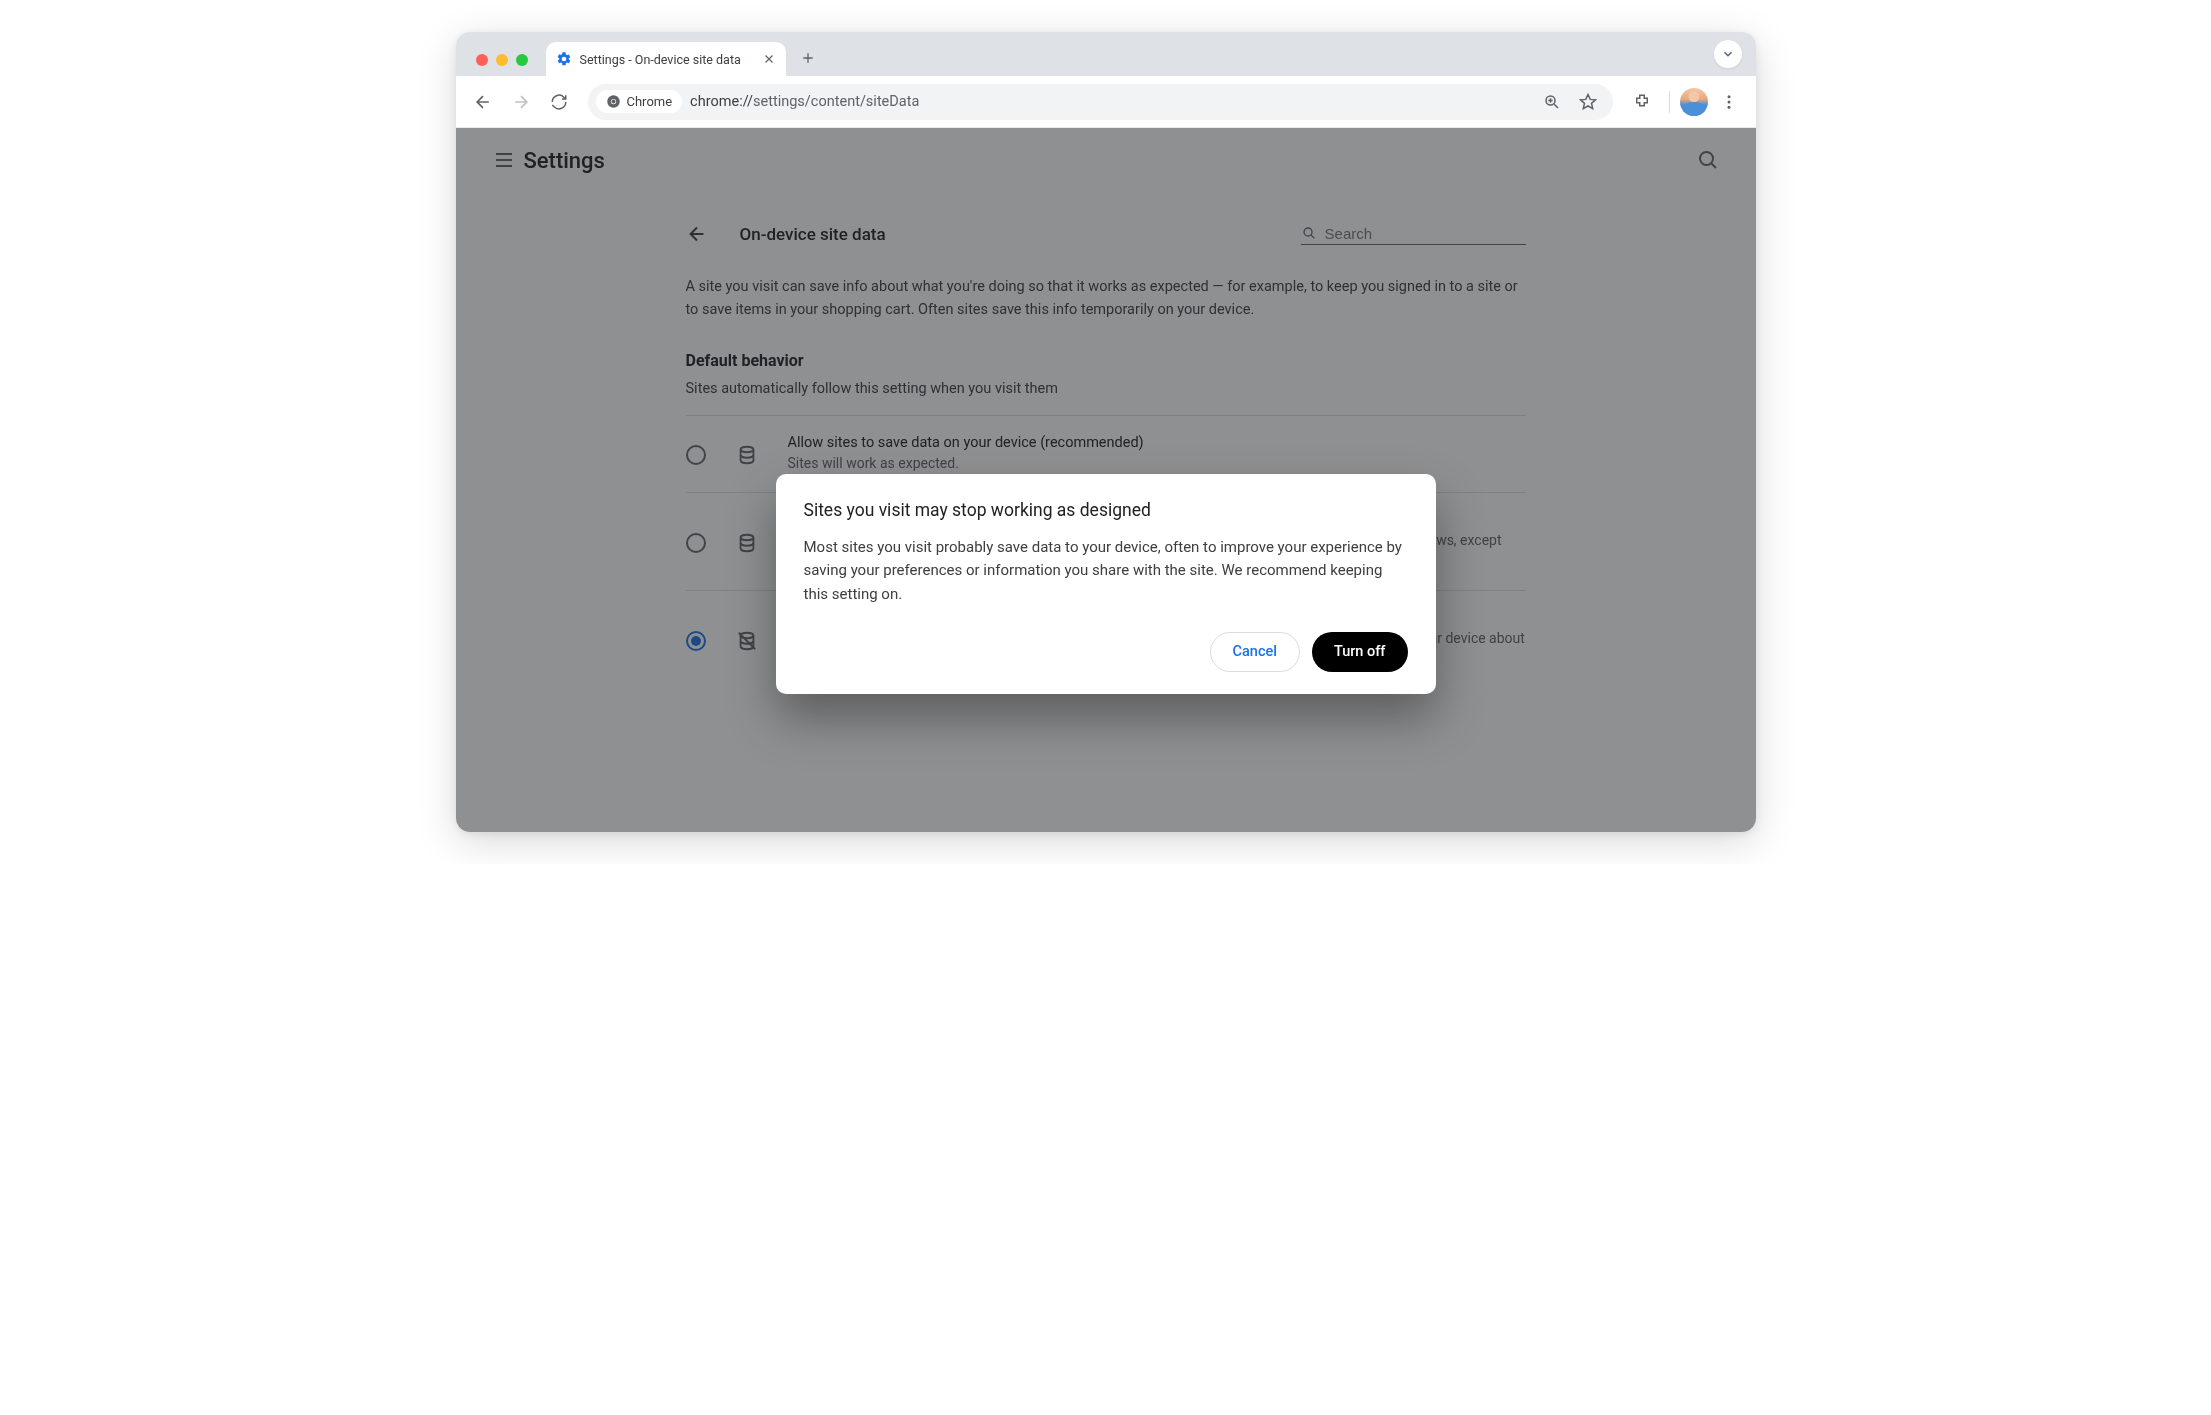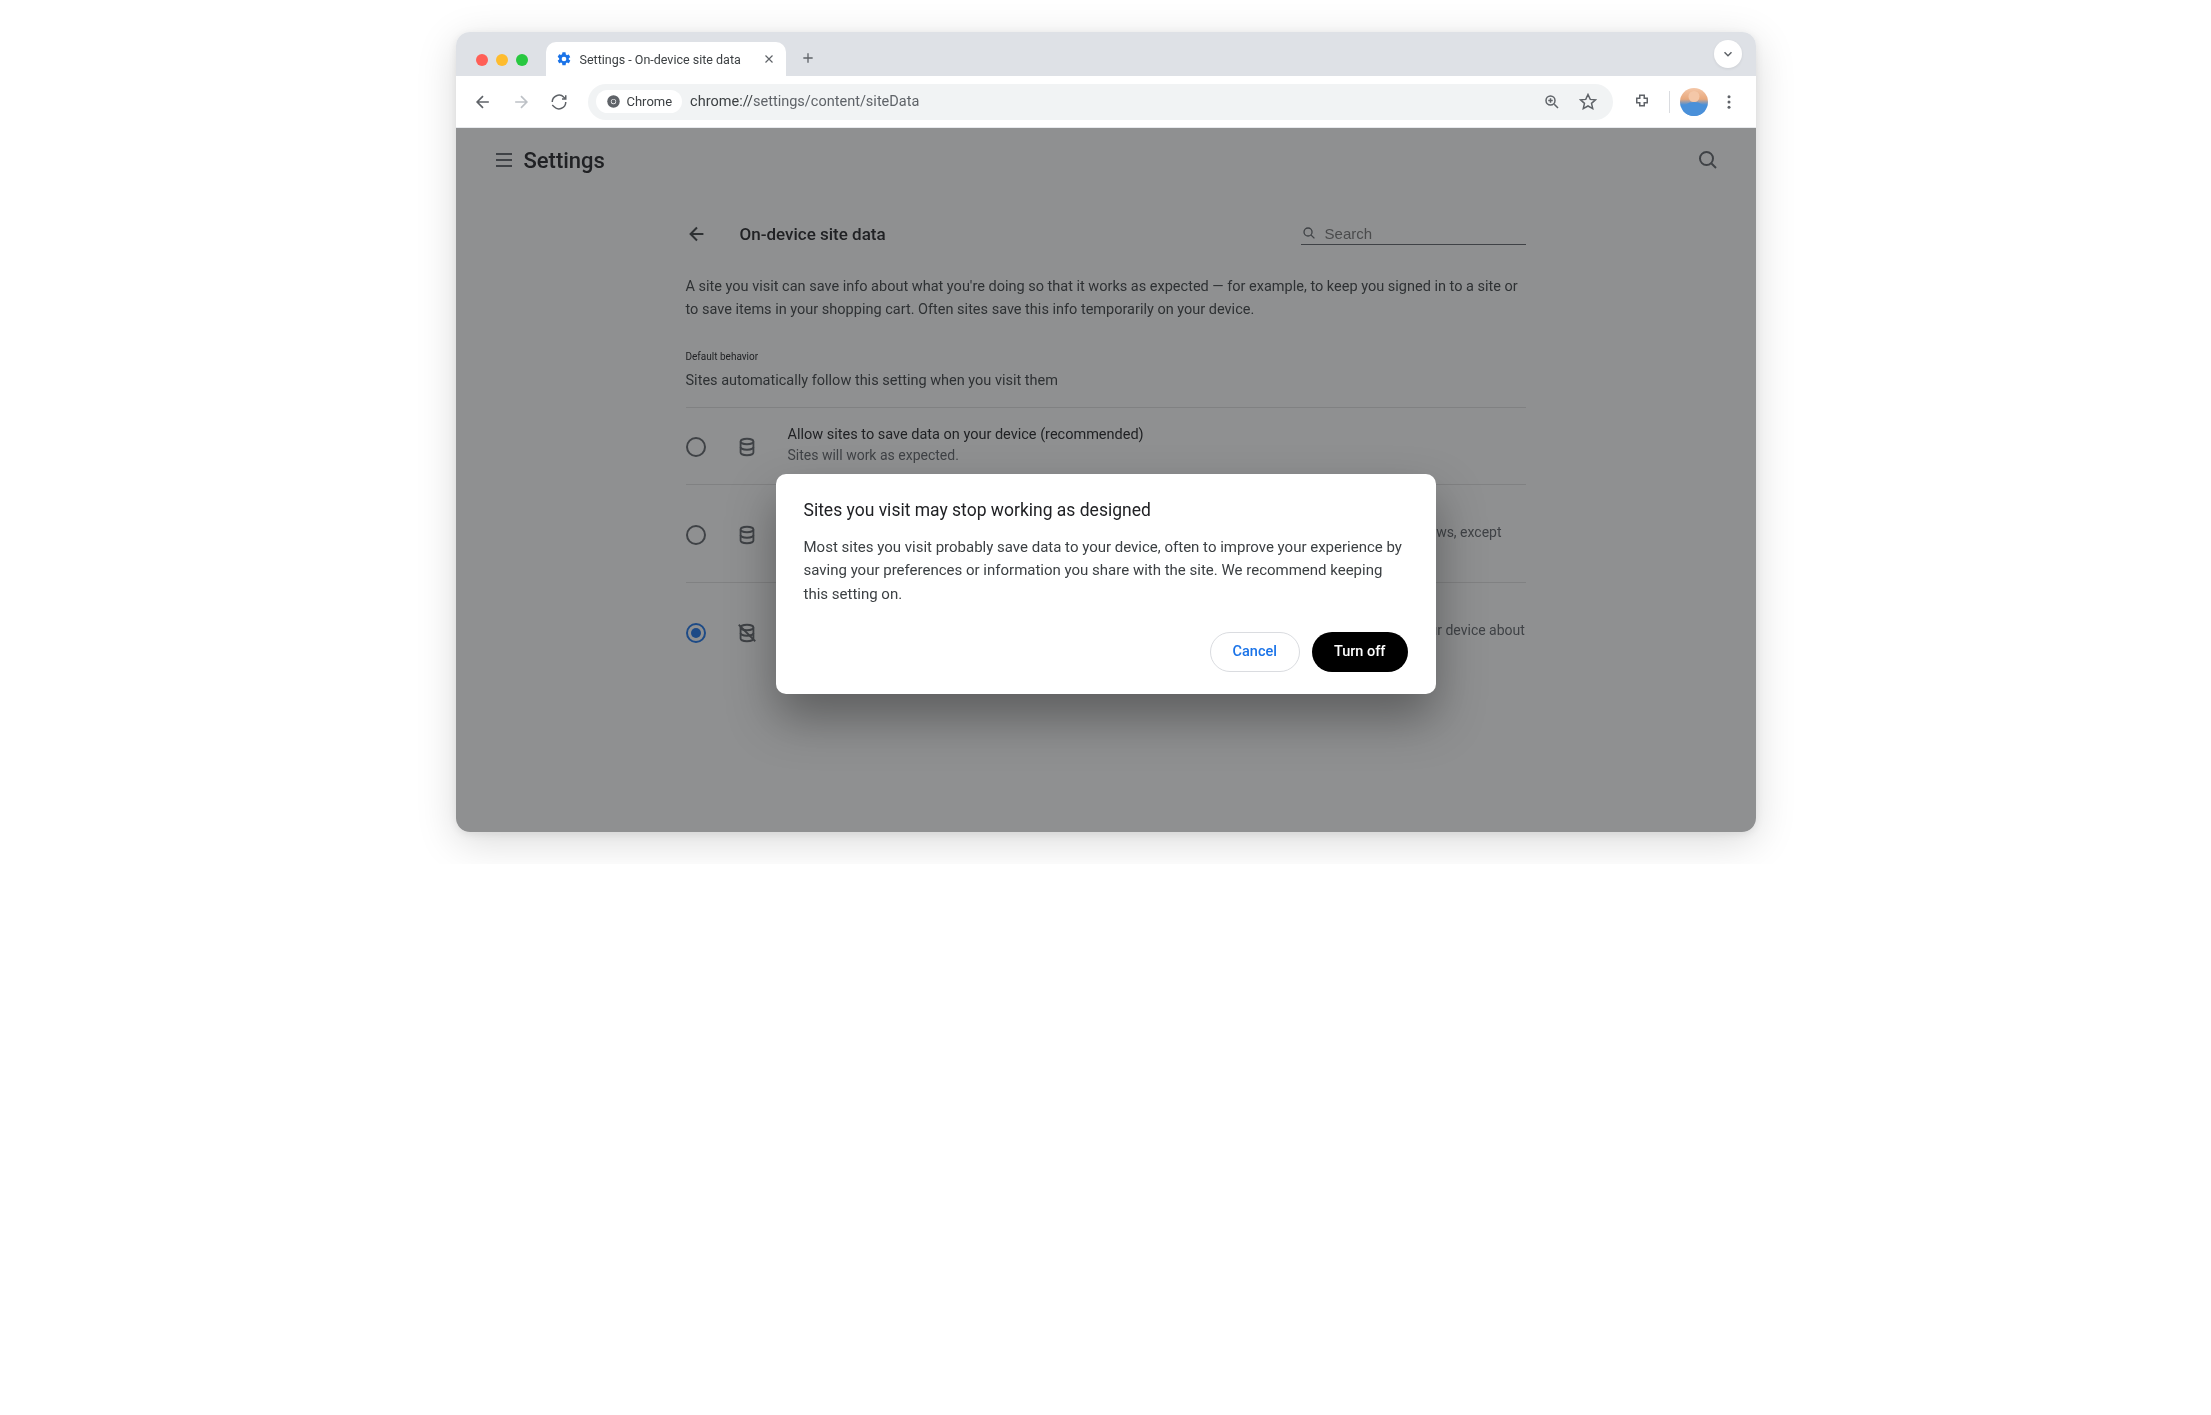--- a/index.html
+++ b/index.html
@@ -196,22 +196,22 @@
   width: 100%;
 }
 .card-search svg { width: 18px; height: 18px; color: #5f6368; }
 .intro-text {
   font-size: 14.5px;
   color: #3c4043;
   line-height: 1.6;
   margin-bottom: 30px;
 }
 .section-heading {
-  font-size: 10px;
-  font-weight: 400;
+  font-size: 16px;
+  font-weight: 700;
   color: #202124;
   margin-bottom: 10px;
 }
 .section-sub {
   font-size: 14.5px;
   color: #3c4043;
   margin-bottom: 18px;
 }
 .radio-row {
   display: flex;

